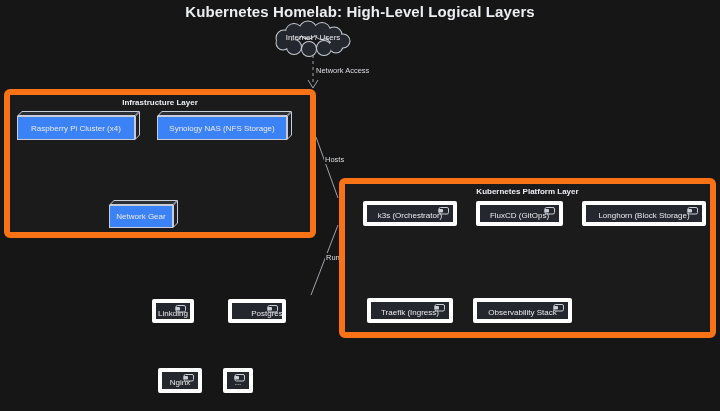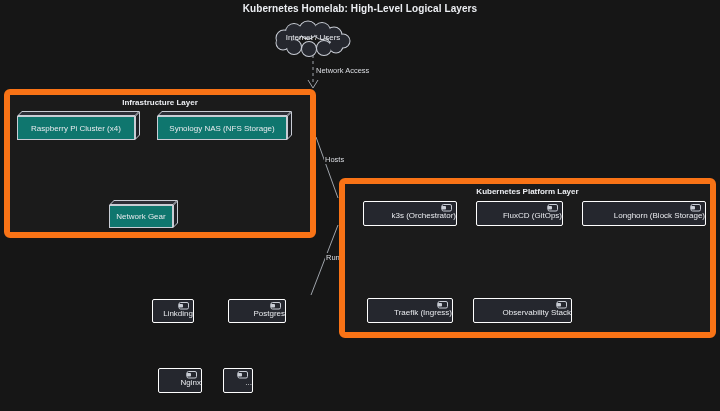--- a/index.html
+++ b/index.html
@@ -3,46 +3,46 @@
 <meta charset="utf-8">
 <style>
   html,body { margin:0; padding:0; background:#161616; }
   .stage {
     position:relative; width:720px; height:411px; overflow:hidden;
     background:#161616; font-family:"Liberation Sans", sans-serif;
     color:#e8eaee; -webkit-font-smoothing:antialiased;
   }
   .diagram-title {
     position:absolute; left:0; top:3px; width:720px; text-align:center;
-    font-size:10px; font-weight:bold; color:#eceef2; letter-spacing:.1px;
+    font-size:15px; font-weight:bold; color:#eceef2; letter-spacing:.1px;
   }
   svg.overlay { position:absolute; left:0; top:0; width:720px; height:411px; pointer-events:none; }
 
   .cluster {
     position:absolute; border:6px solid #f97316; border-radius:6px;
     background:rgba(255,255,255,0.022); box-sizing:border-box;
   }
   .cluster-label {
     position:absolute; top:3px; left:0; right:0; text-align:center;
     font-size:8px; font-weight:bold; color:#eceef2; white-space:nowrap;
   }
 
   
   .rnode {
-    position:absolute; background:#25272e; border:1px solid #ffffff;
+    position:absolute; background:#25272e; border:4px solid #ffffff;
     border-radius:2px; box-sizing:border-box;
-    display:flex; align-items:center; justify-content:flex-end;
+    display:flex; align-items:center; justify-content:center;
     font-size:8px; color:#e8eaee; white-space:nowrap;
   }
   .rnode .lbl { padding-top:4px; }
   .comp-icon { position:absolute; top:2px; right:4px; width:11px; height:8px; }
 
   
   .n3d {
-    position:absolute; background:#0f766e; border:1px solid #c9cdd5;
+    position:absolute; background:#3b82f6; border:1px solid #c9cdd5;
     box-sizing:border-box; display:flex; align-items:center; justify-content:center;
     font-size:8px; color:#e8eaee; white-space:nowrap;
   }
   .n3d::before { 
     content:""; position:absolute; left:-1px; top:-6px;
     width:calc(100% + 2px); height:5px; box-sizing:border-box;
     background:#2d2f37; border:1px solid #c9cdd5;
     transform:skewX(-45deg); transform-origin:0 100%;
   }
   .n3d::after { 

